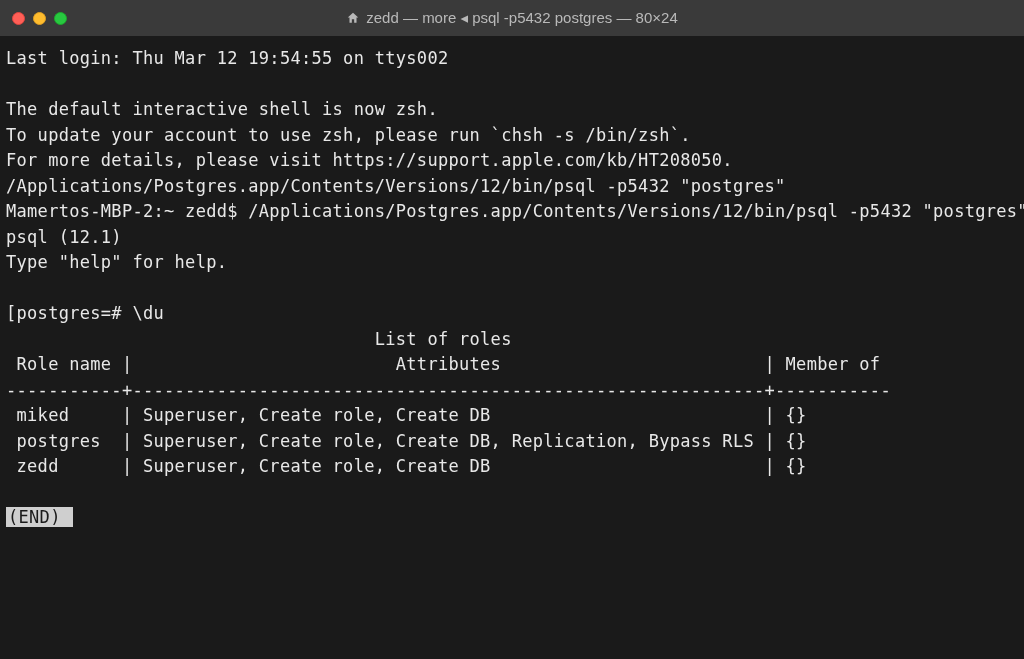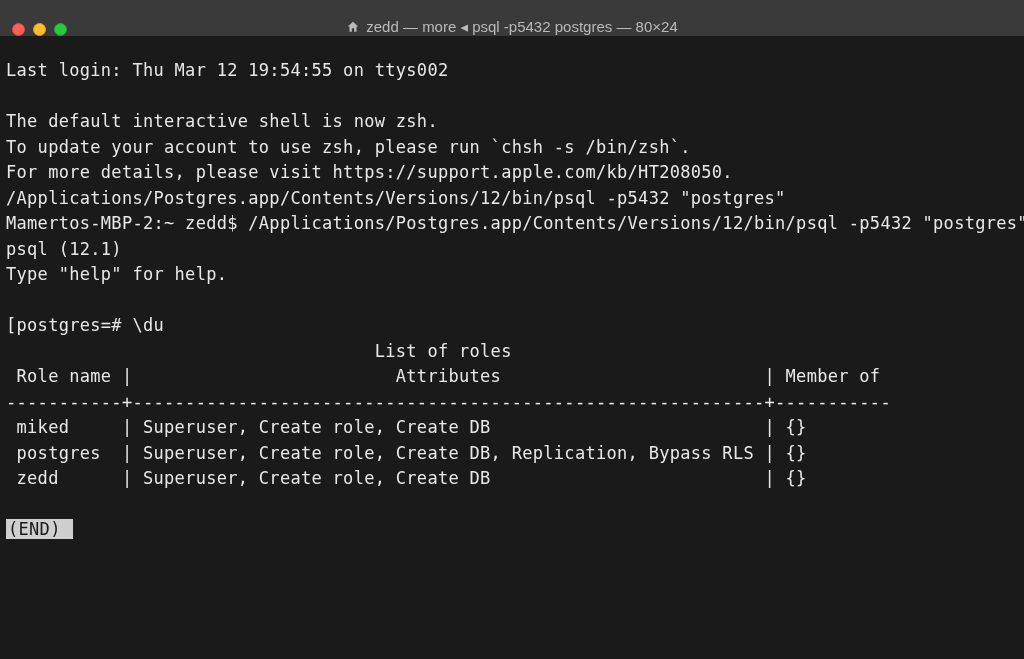--- a/index.html
+++ b/index.html
@@ -9,21 +9,21 @@
     background: #1a1a1a;
     font-family: "Menlo", "Monaco", "Consolas", monospace;
     font-size: 17px;
     color: #e8e8e8;
     overflow: hidden;
   }
   .titlebar {
     height: 36px;
     background: #3a3a3a;
     display: flex;
-    align-items: flex-end;
+    align-items: center;
     padding: 0 12px;
     position: relative;
   }
   .traffic-lights {
     display: flex;
     gap: 8px;
     align-items: center;
   }
   .light {
     width: 13px;
@@ -44,21 +44,21 @@
     color: #b9b9b9;
     font-family: -apple-system, BlinkMacSystemFont, "Segoe UI", sans-serif;
     font-size: 15px;
   }
   .home-icon {
     width: 14px;
     height: 14px;
     display: inline-block;
   }
   .terminal-body {
-    padding: 22px 6px;
+    padding: 10px 6px;
     white-space: pre;
     line-height: 1.5;
     letter-spacing: 0.3px;
   }
   .prompt-end {
     background: #cfcfcf;
     color: #1a1a1a;
     padding: 0 2px;
   }
   .cursor-block {

